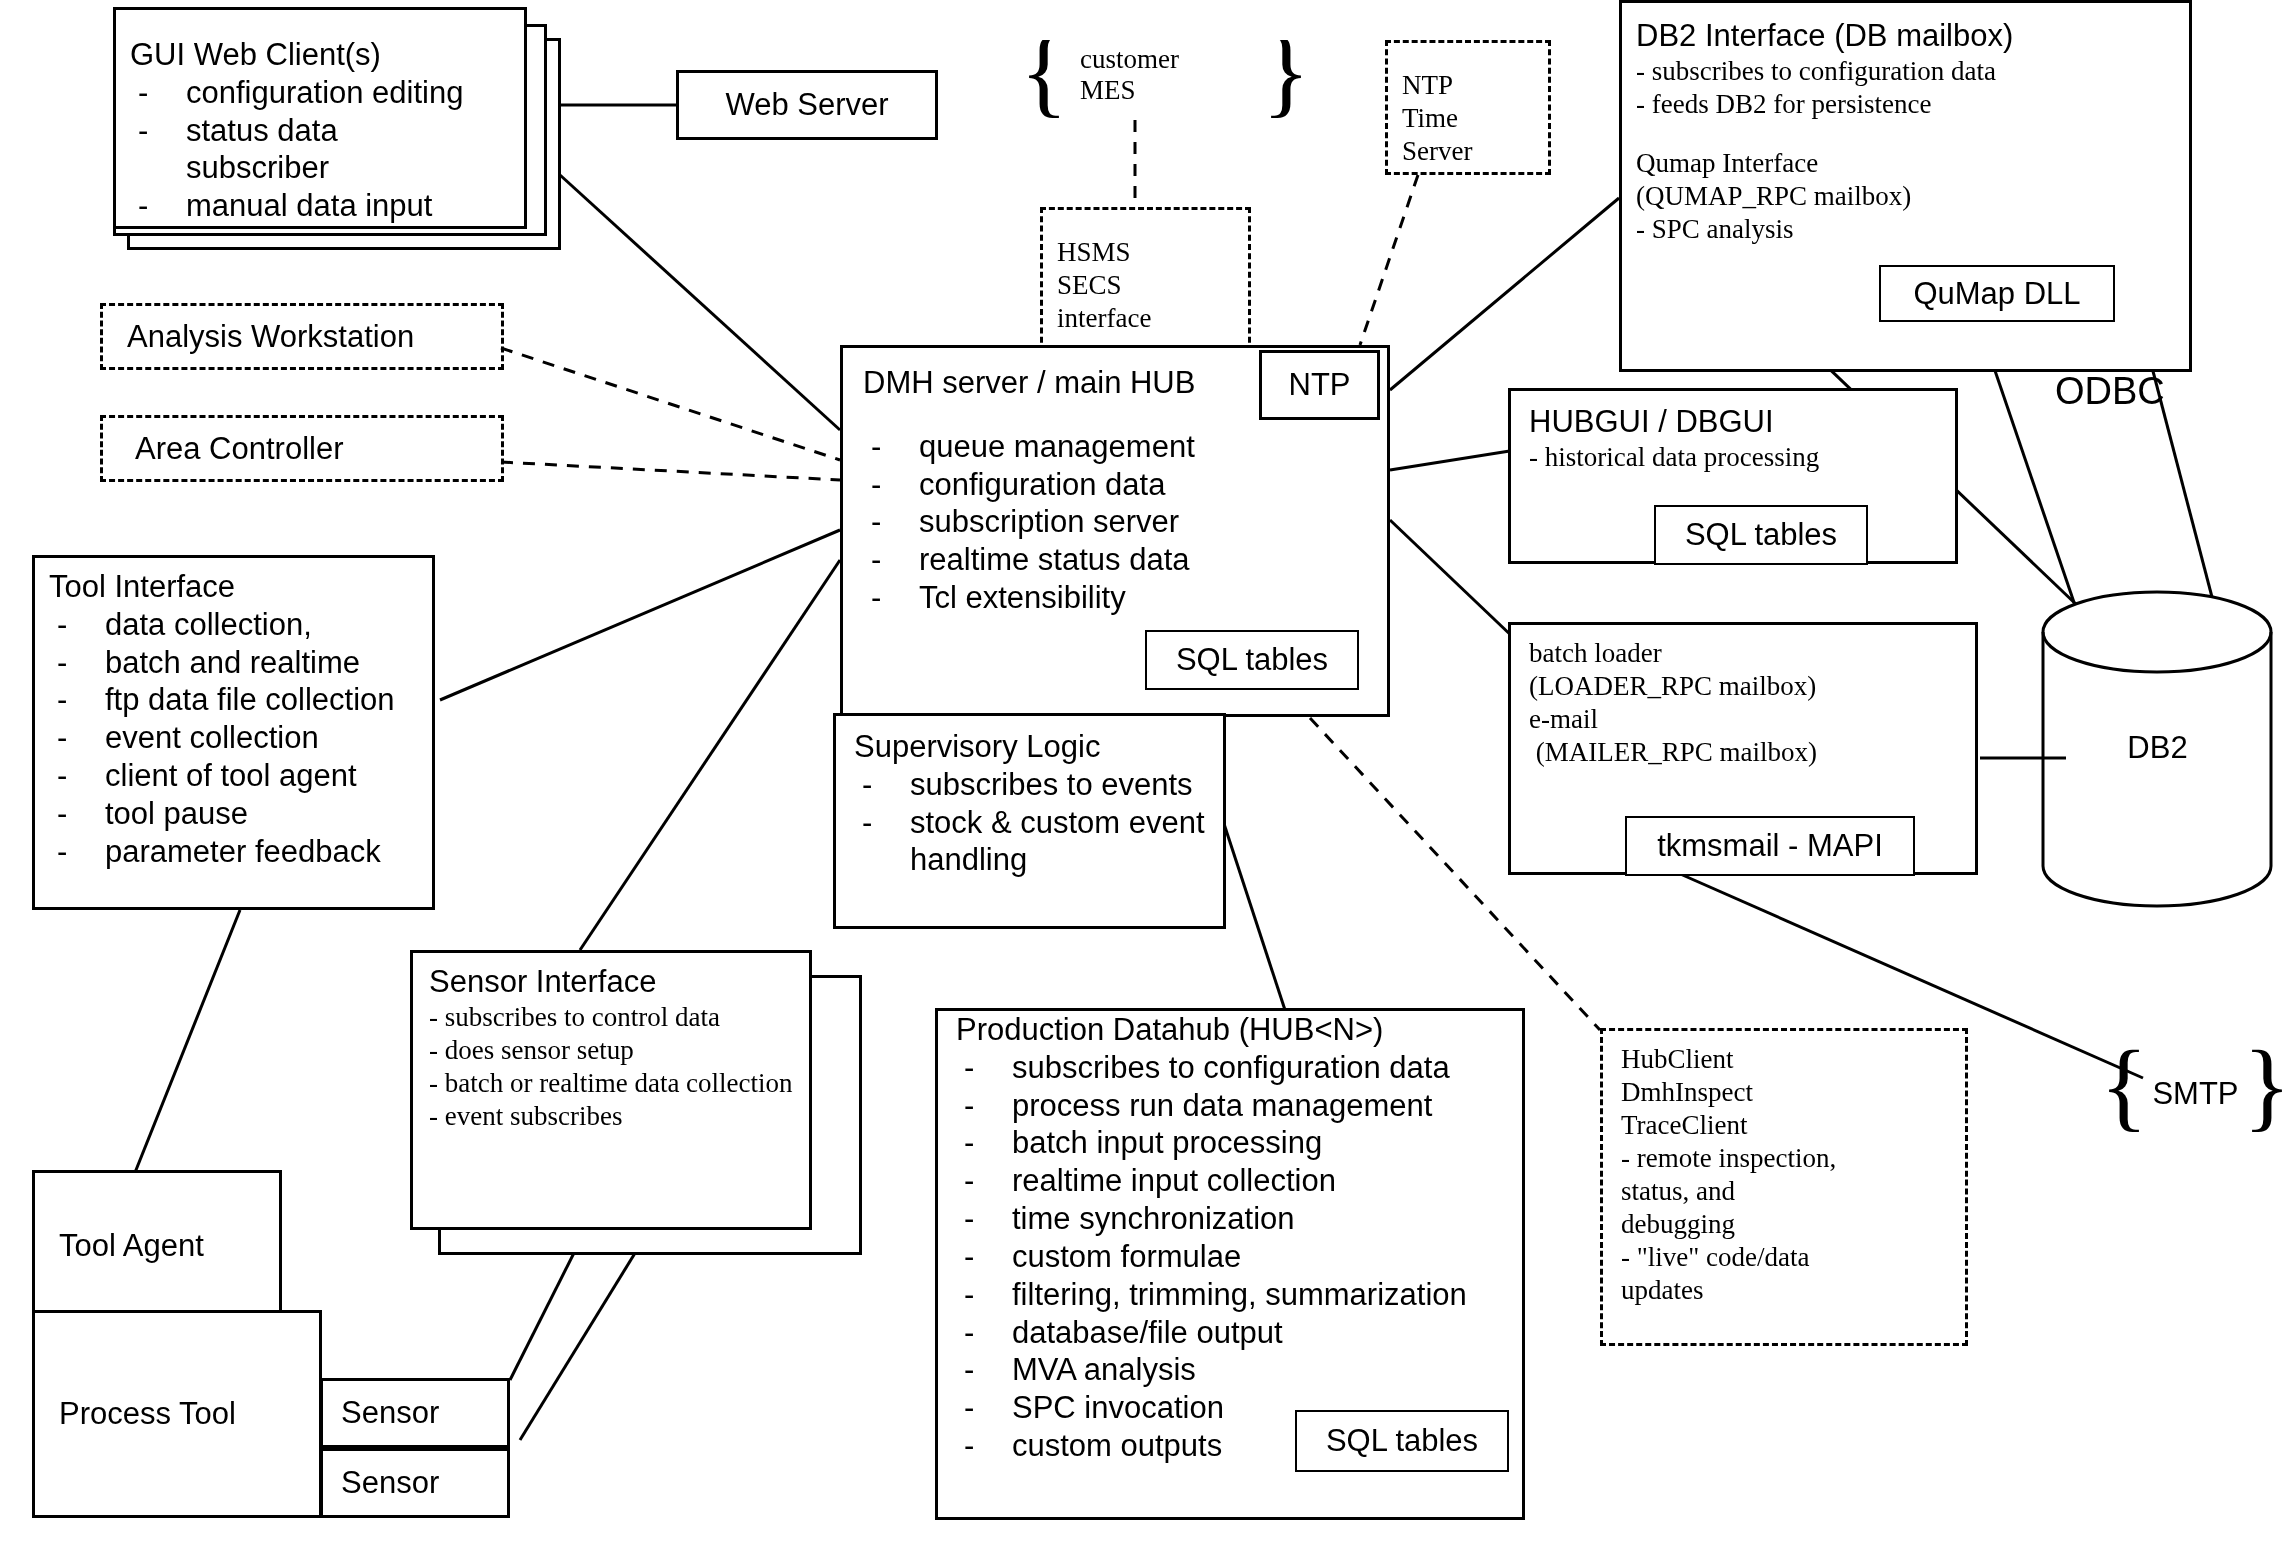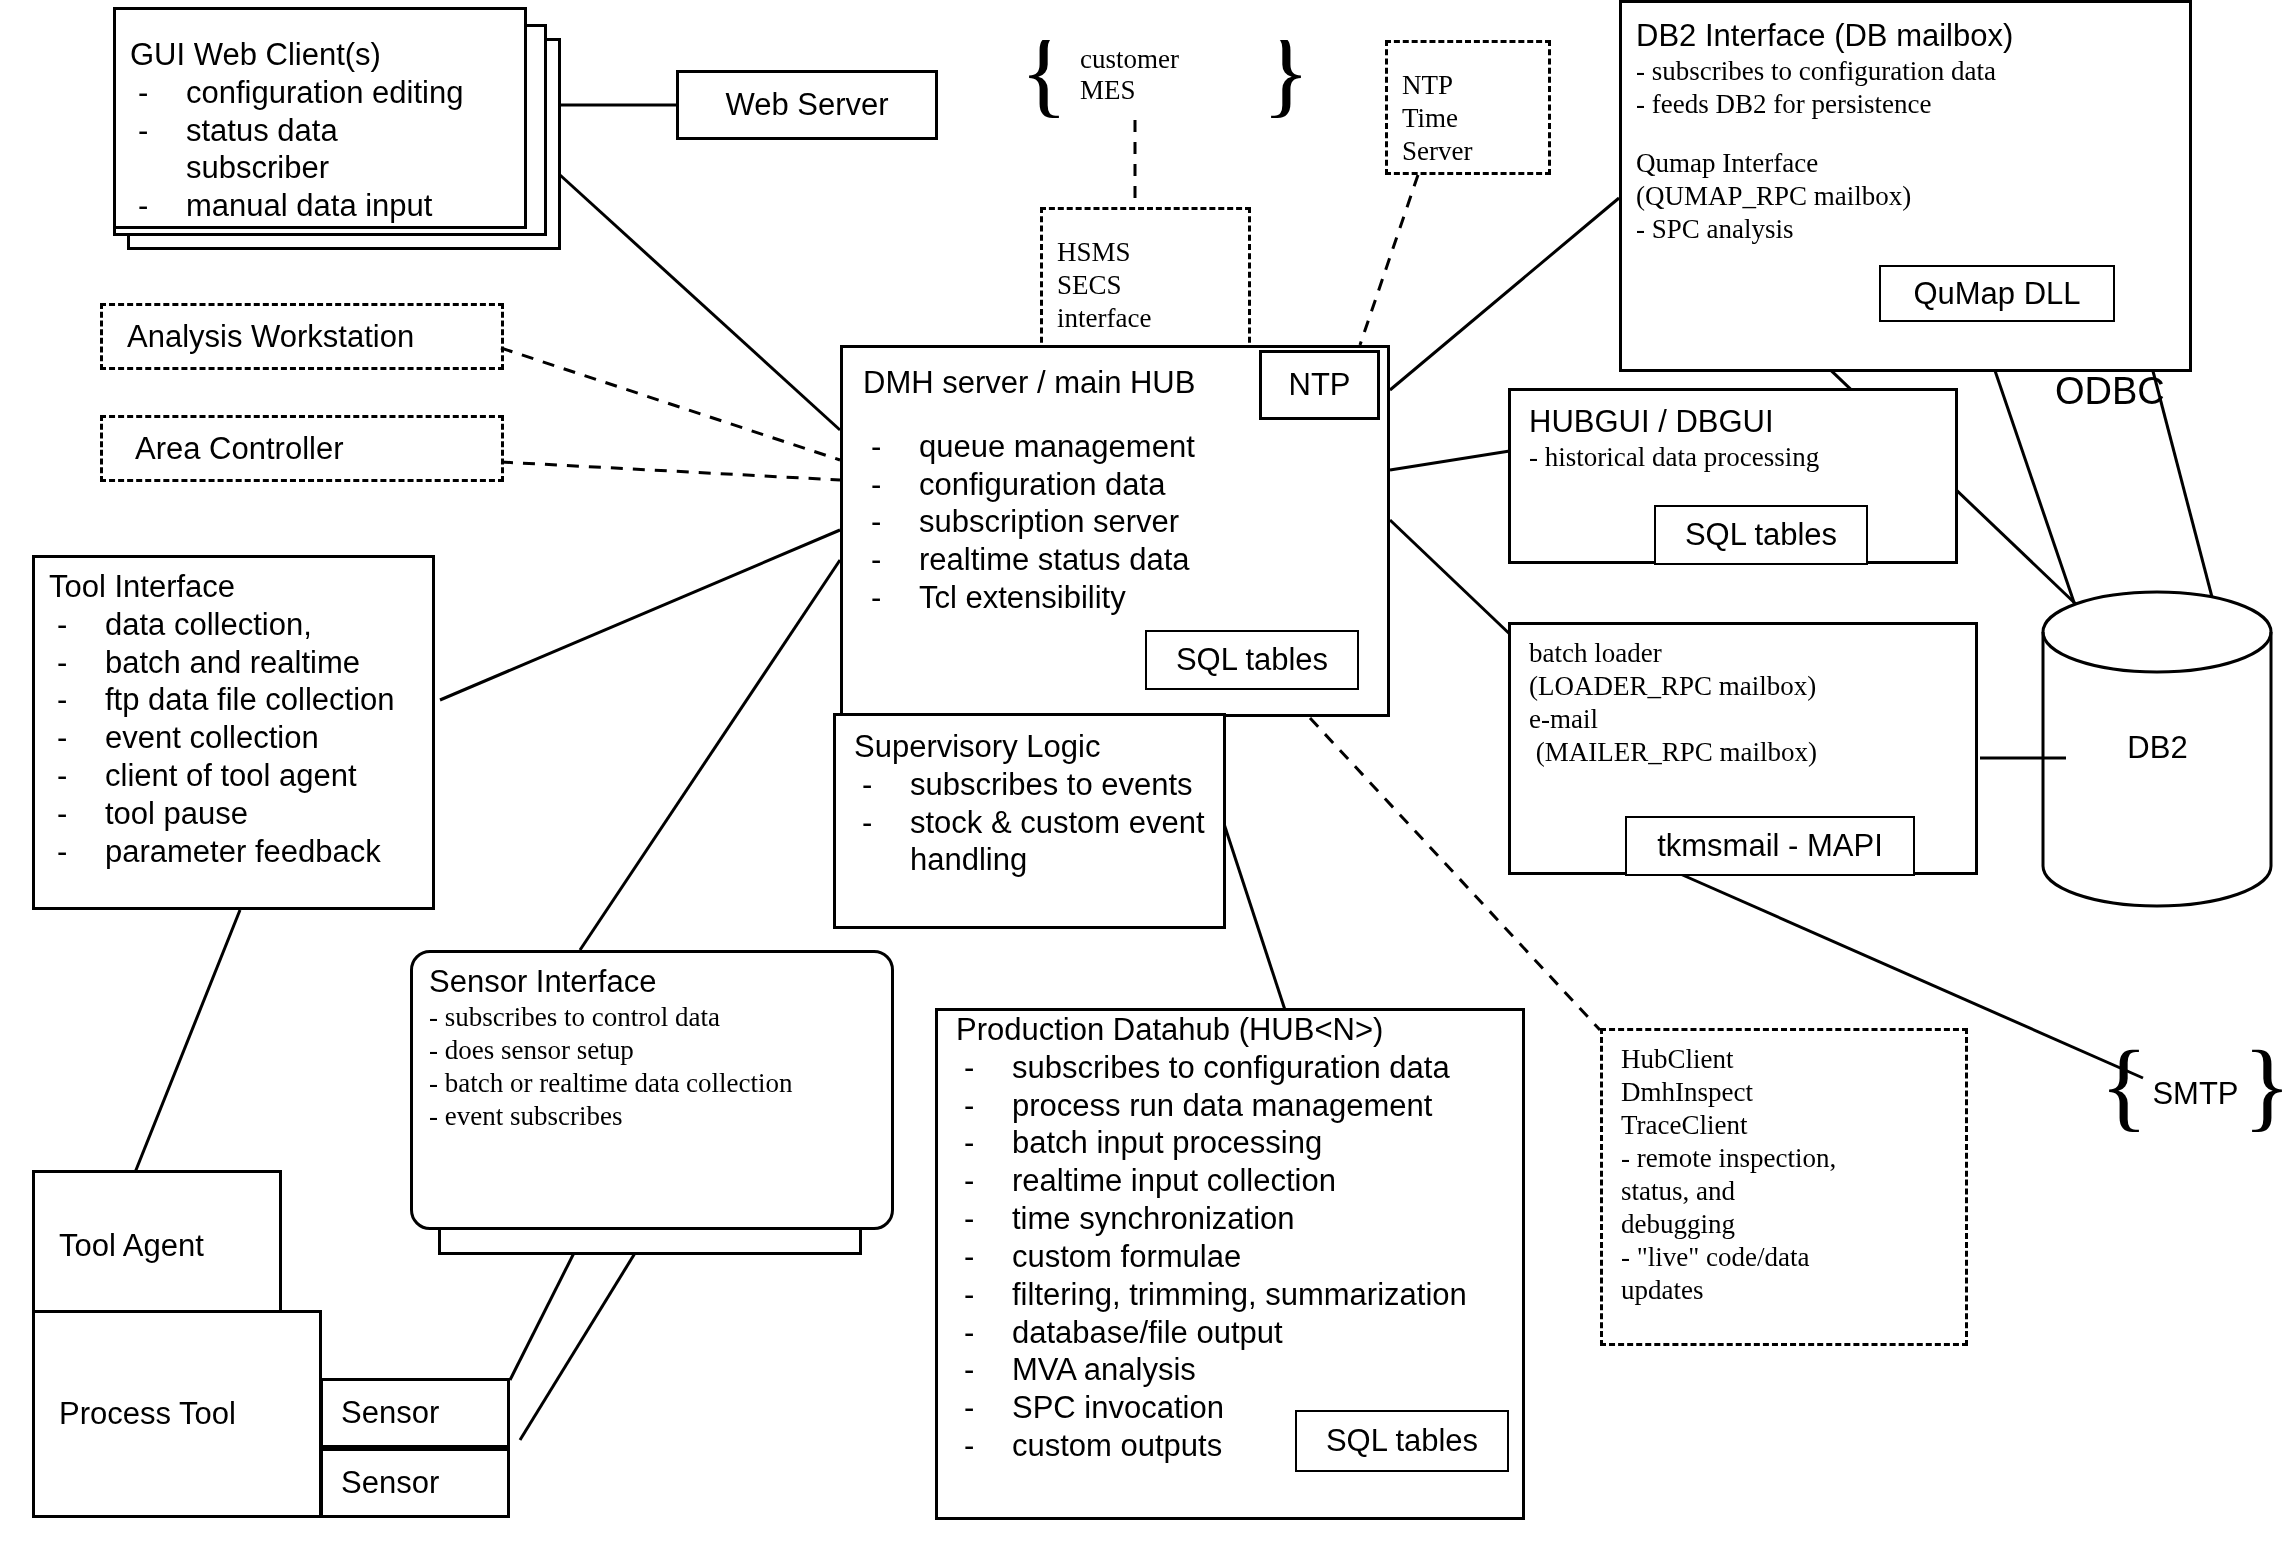--- a/index.html
+++ b/index.html
@@ -209,21 +209,21 @@
       <li data-name="list-item">batch and realtime</li>
       <li data-name="list-item">ftp data file collection</li>
       <li data-name="list-item">event collection</li>
       <li data-name="list-item">client of tool agent</li>
       <li data-name="list-item">tool pause</li>
       <li data-name="list-item">parameter feedback</li>
     </ul>
   </div>
 
   <div class="box" style="left:438px;top:975px;width:424px;height:280px;" data-name="sensor-interface-stack-back"></div>
-  <div class="box" style="left:410px;top:950px;width:484px;height:280px;padding:10px 16px;border-radius:20px;" data-name="sensor-interface-box">
+  <div class="box" style="left:410px;top:950px;width:402px;height:280px;padding:10px 16px;" data-name="sensor-interface-box">
     <div class="ttl" data-name="sensor-interface-title">Sensor Interface</div>
     <div class="txt" data-name="sensor-interface-bullet-1">- subscribes to control data</div>
     <div class="txt" data-name="sensor-interface-bullet-2">- does sensor setup</div>
     <div class="txt" data-name="sensor-interface-bullet-3">- batch or realtime data collection</div>
     <div class="txt" data-name="sensor-interface-bullet-4">- event subscribes</div>
   </div>
 
   <div class="box" style="left:32px;top:1170px;width:250px;height:152px;padding-left:24px;" data-name="tool-agent-box">
     <div class="center ttl" style="justify-content:flex-start;" data-name="tool-agent-label">Tool Agent</div>
   </div>

